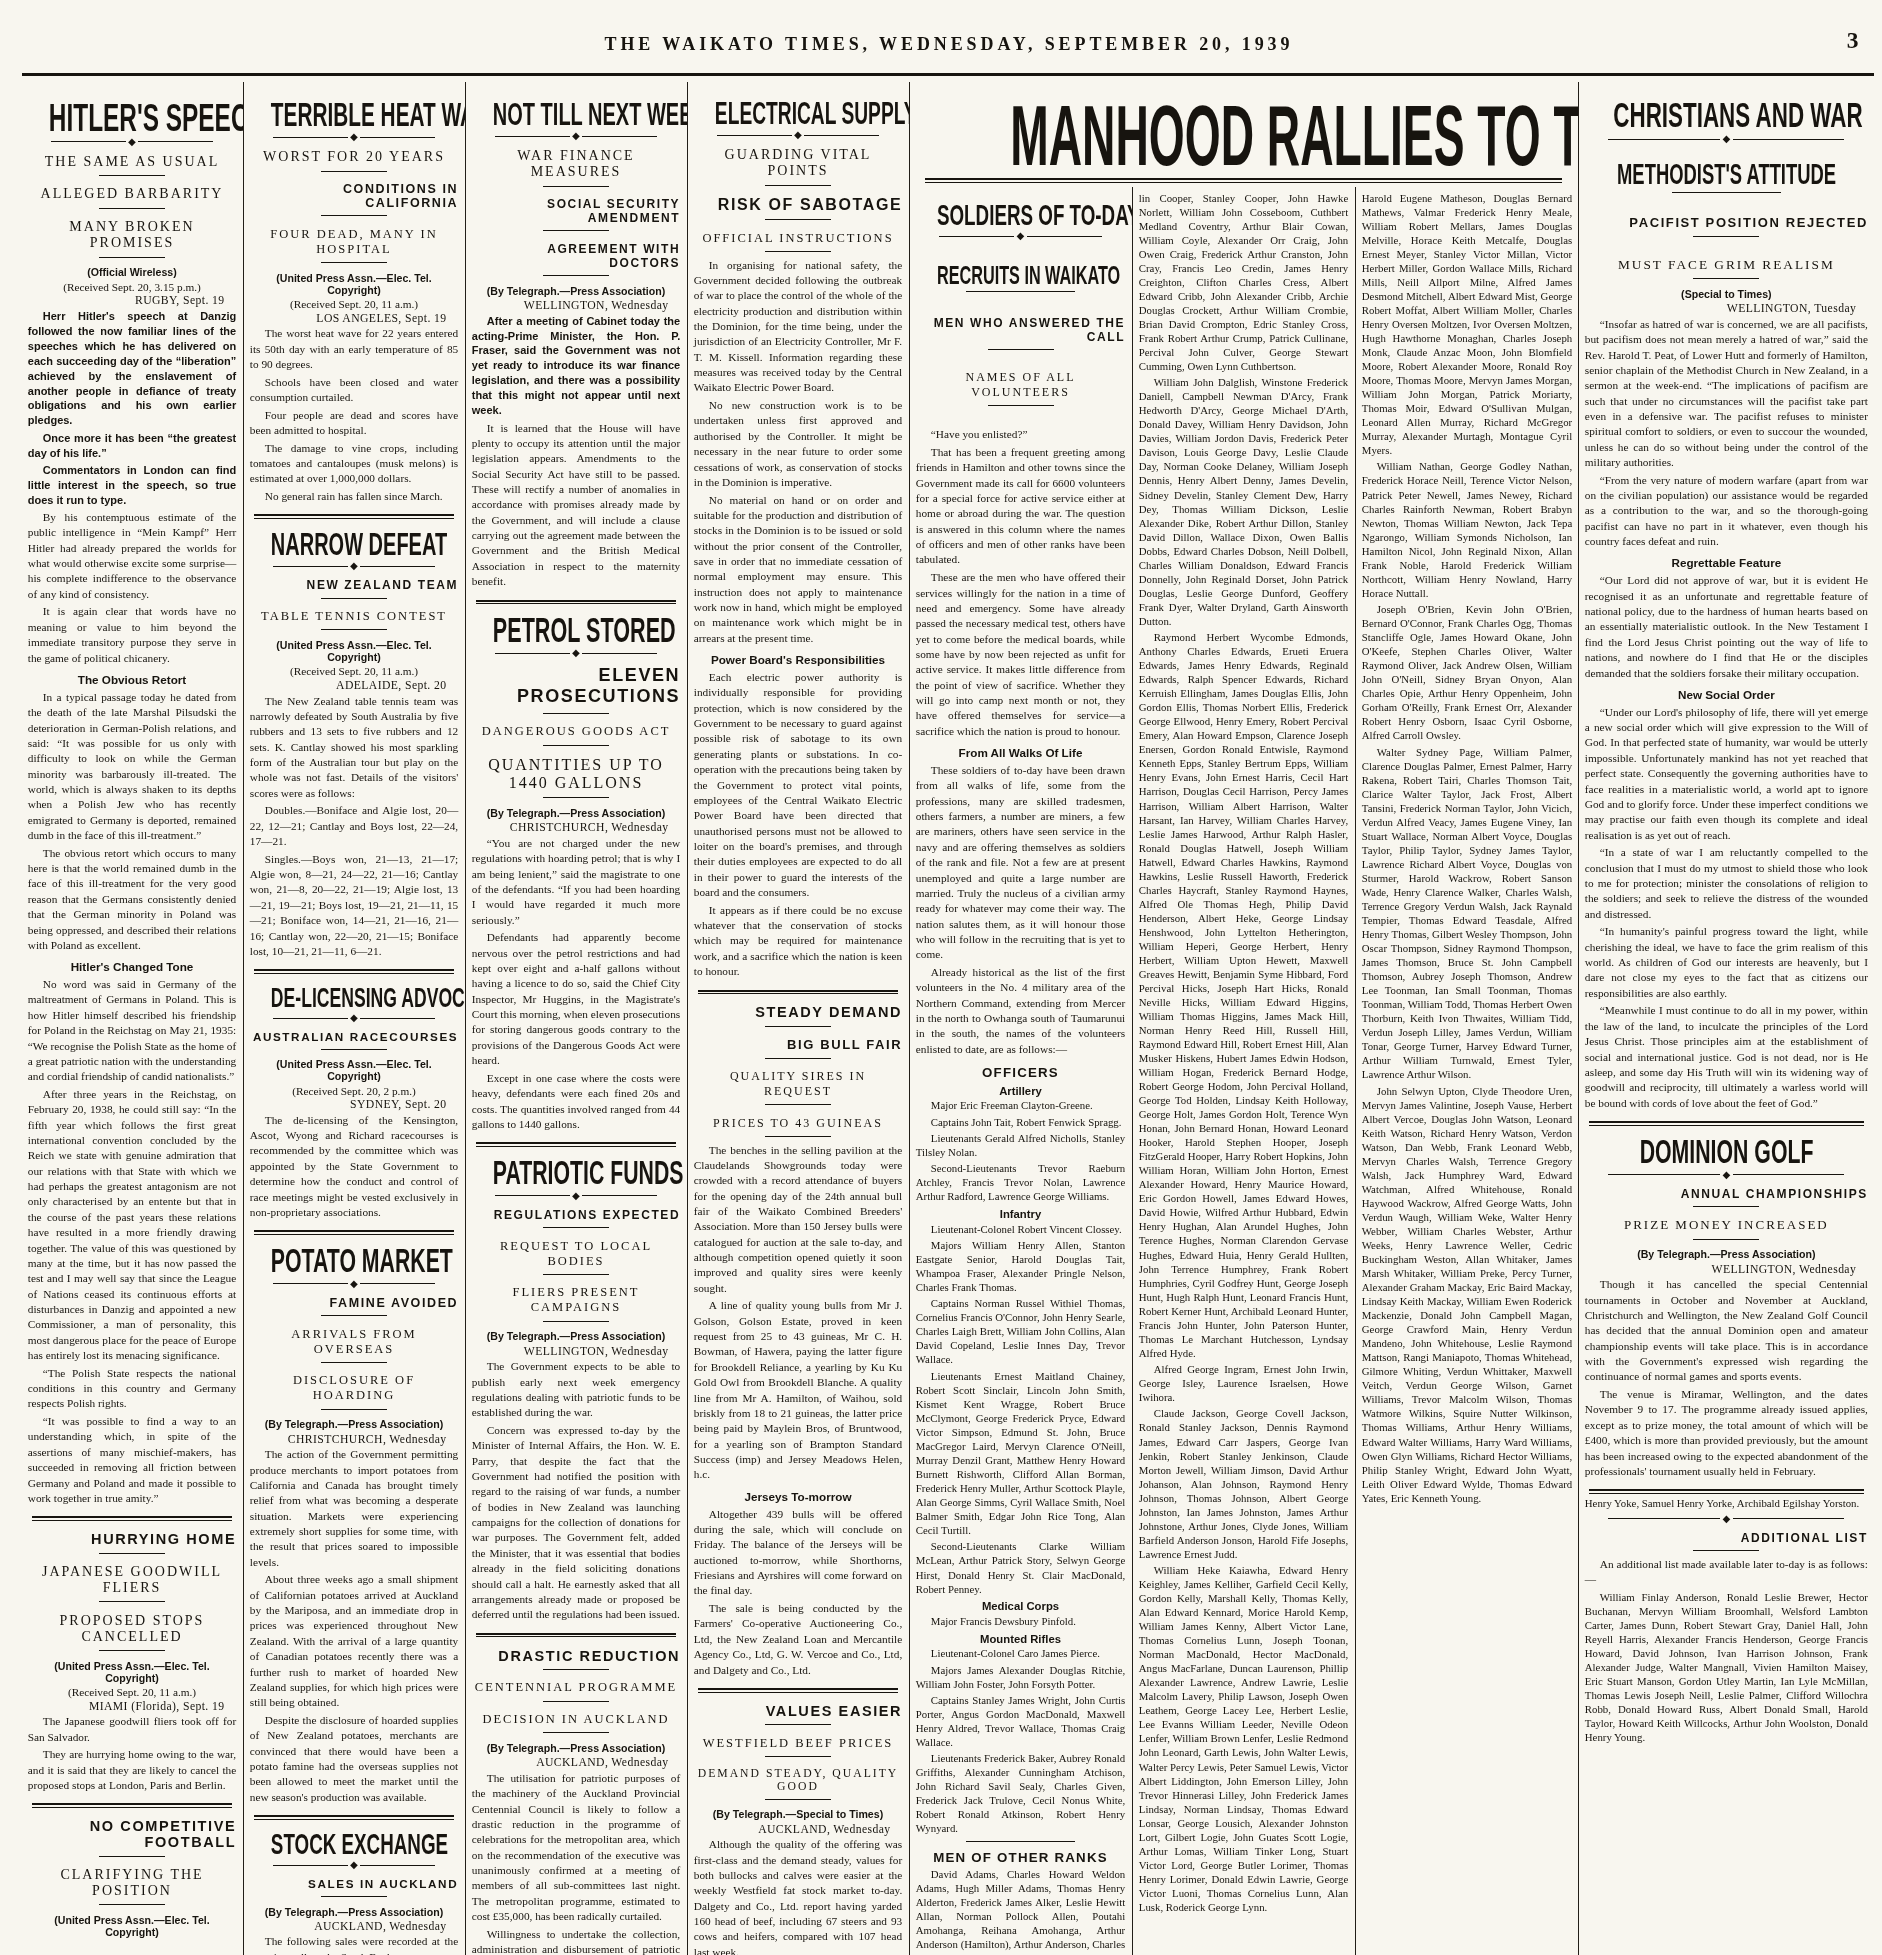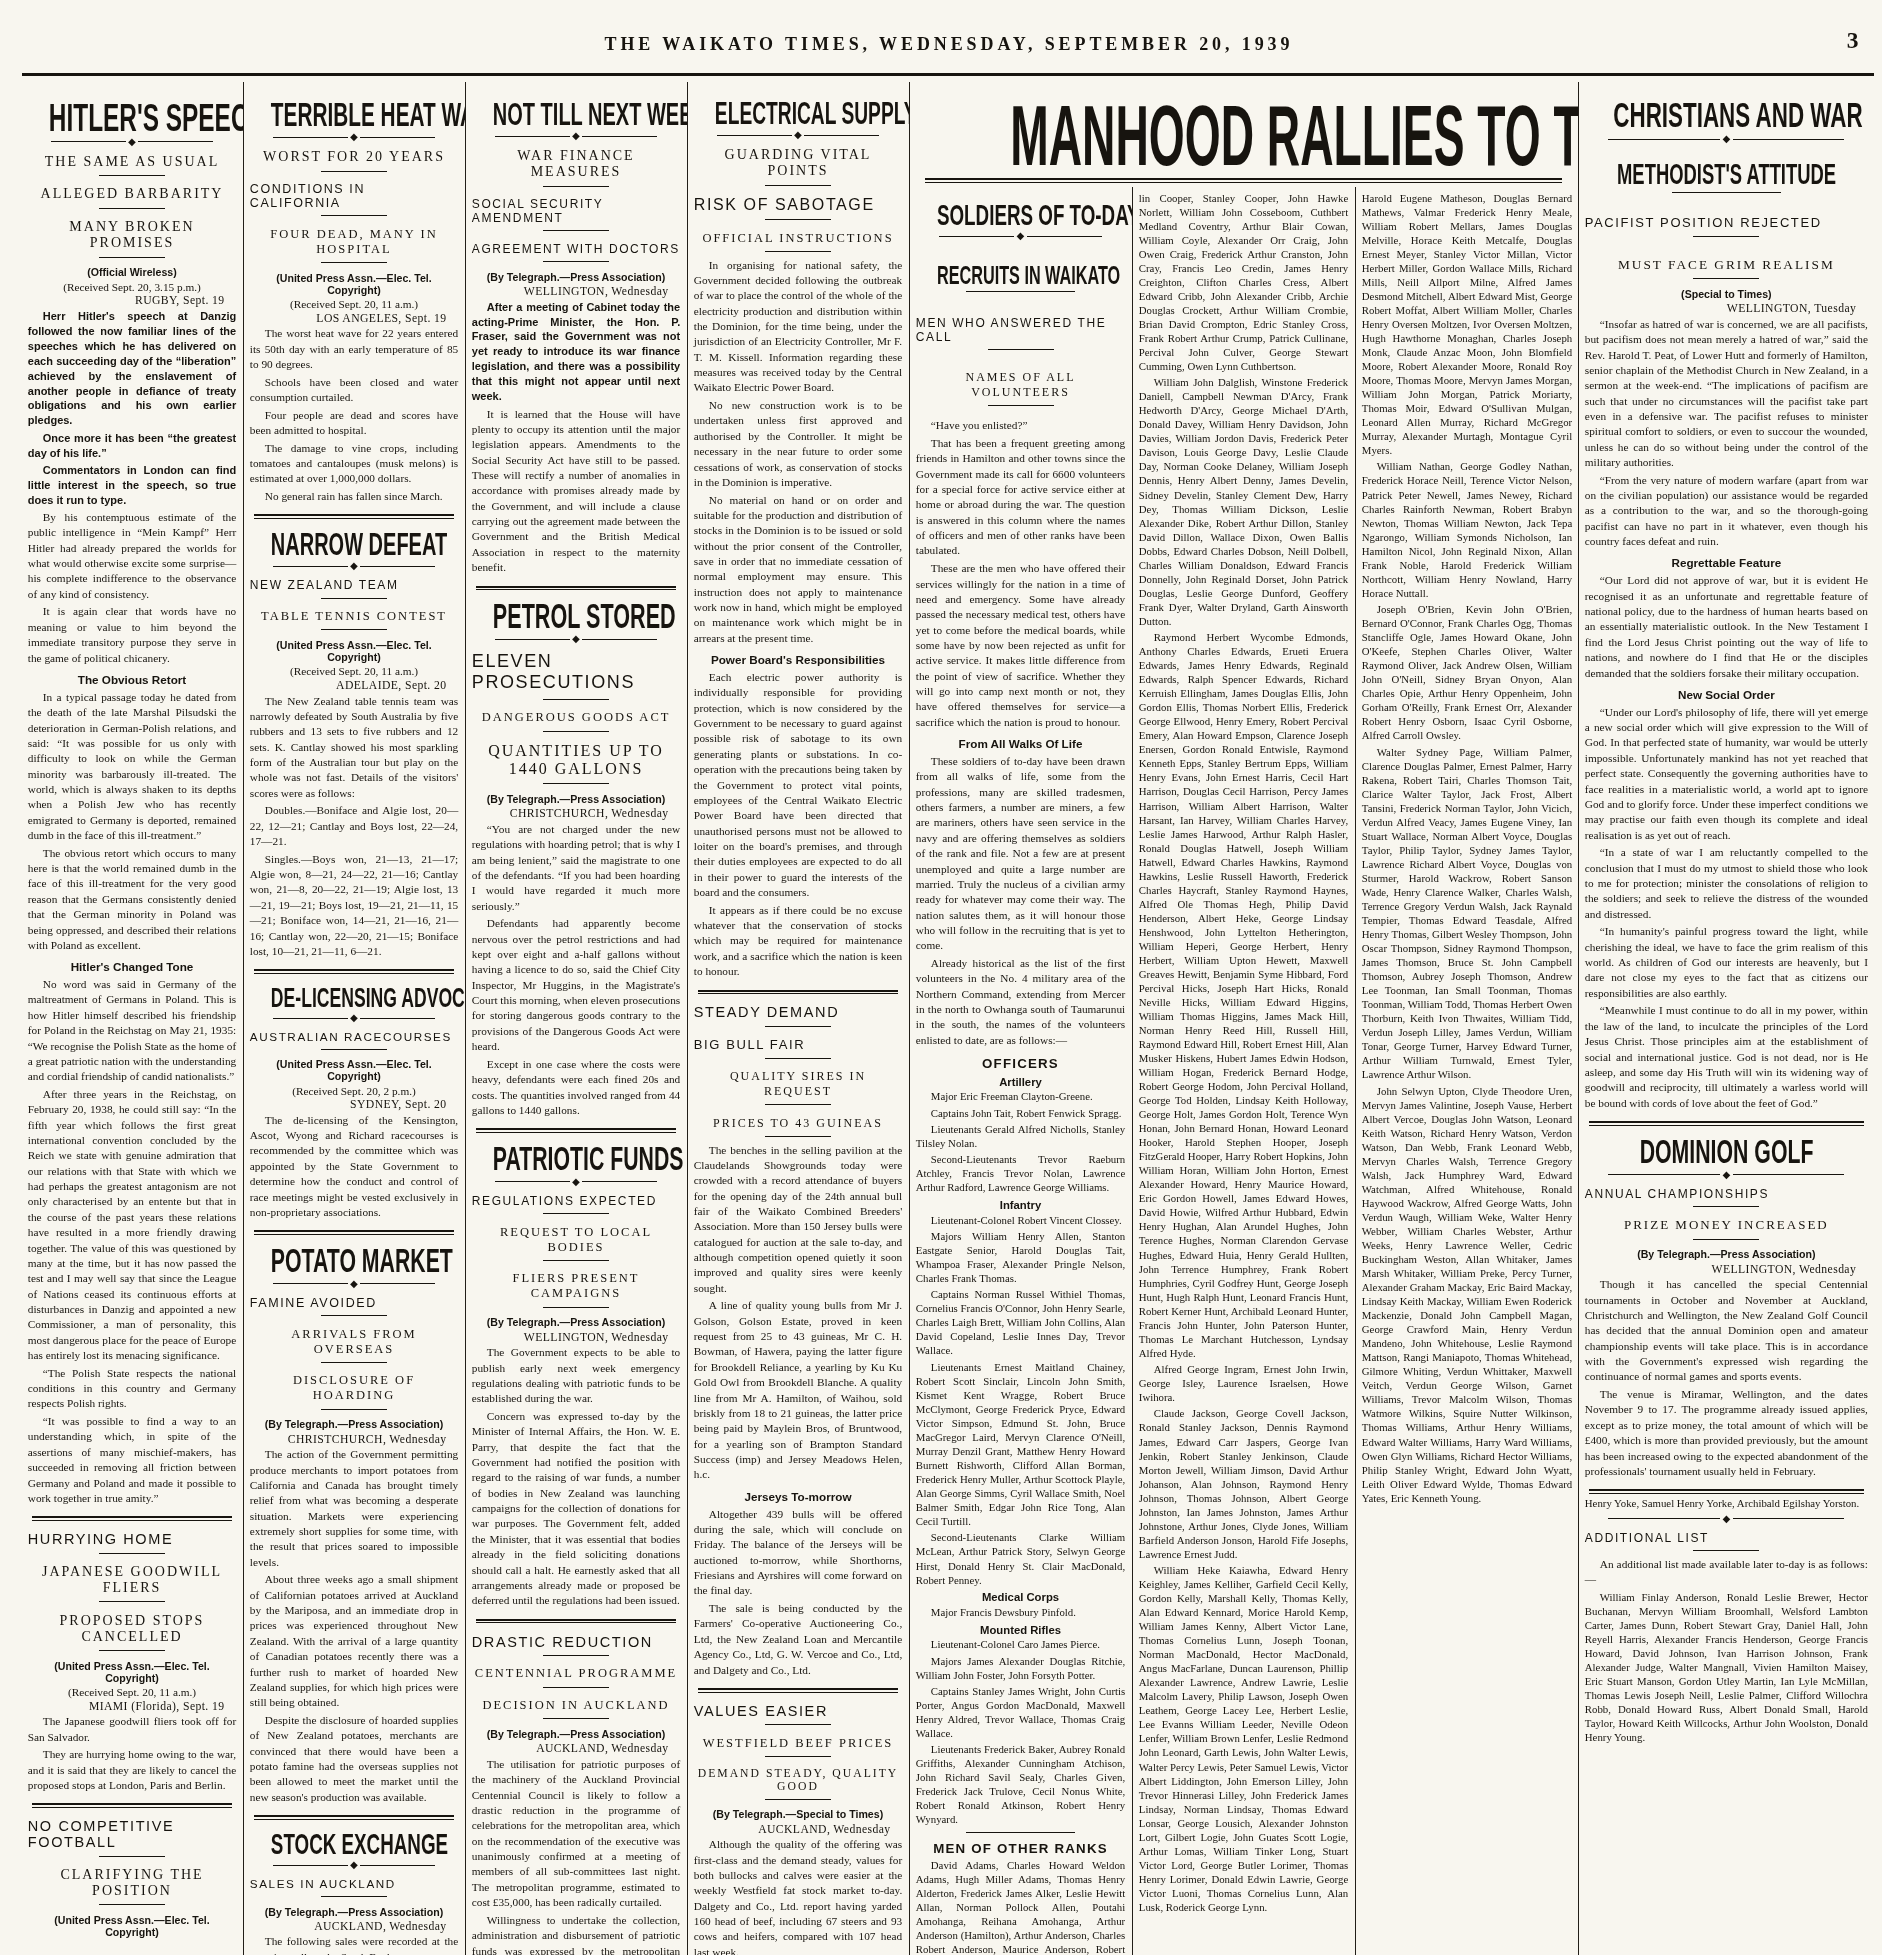--- a/index.html
+++ b/index.html
@@ -47,22 +47,22 @@
     font-size:30.5px;line-height:1.02;white-space:nowrap;
     transform:scale(0.80,1.28);transform-origin:50% 50%;
   }
   .banner{
     text-align:center;margin:19.6px 0 10.2px 0;
     font-family:"Liberation Sans",sans-serif;font-weight:700;
     font-size:66px;white-space:nowrap;line-height:1;
     transform:scale(0.70,1.30);transform-origin:50% 50%;
   }
   .hl2{
-    text-align:left;margin:10.2px 0 3.9px 0;
-    font-family:"Liberation Sans",sans-serif;font-weight:400;
+    text-align:right;margin:10.2px 0 3.9px 0;
+    font-family:"Liberation Sans",sans-serif;font-weight:700;
     font-size:14.5px;letter-spacing:1.6px;
   }
   .hl3{
     text-align:center;margin:10.2px 0 3.9px 0;
     font-family:"Liberation Serif",serif;font-weight:400;
     font-size:14px;letter-spacing:2px;
   }
   .credit{
     text-align:center;font-family:"Liberation Sans",sans-serif;
     font-weight:700;font-size:10.6px;margin:8.6px 0 2.3px 0;
@@ -354,21 +354,21 @@
           <div class="hl1" style="font-size:23.5px">SOLDIERS OF TO-DAY</div>
           <div class="dia">
               <span>◆</span>
             </div>
           <div class="hl1" style="font-size:20.3px;margin-top:27px">RECRUITS IN WAIKATO</div>
           <div class="rule-m"></div>
           <div class="hl2" style="font-size:12px;margin-top:23.5px">MEN WHO ANSWERED THE CALL</div>
           <div class="rule-s"></div>
           <div class="hl3" style="font-size:12px;margin-top:19.6px">NAMES OF ALL VOLUNTEERS</div>
           <div class="rule-s"></div>
-          <p class="para" style="margin-top:12px">“Have you enlisted?”</p>
+          <p class="para" style="margin-top:21px">“Have you enlisted?”</p>
           <p class="para">That has been a frequent greeting among friends in Hamilton and other towns since the Government made its call for 6600 volunteers for a special force for active service either at home or abroad during the war. The question is answered in this column where the names of officers and men of other ranks have been tabulated.</p>
           <p class="para">These are the men who have offered their services willingly for the nation in a time of need and emergency. Some have already passed the necessary medical test, others have yet to come before the medical boards, while some have by now been rejected as unfit for active service. It makes little difference from the point of view of sacrifice. Whether they will go into camp next month or not, they have offered themselves for service—a sacrifice which the nation is proud to honour.</p>
           <div class="subhead">From All Walks Of Life</div>
           <p class="para">These soldiers of to-day have been drawn from all walks of life, some from the professions, many are skilled tradesmen, others farmers, a number are miners, a few are mariners, others have seen service in the navy and are offering themselves as soldiers of the rank and file. Not a few are at present unemployed and quite a large number are married. Truly the nucleus of a civilian army ready for whatever may come their way. The nation salutes them, as it will honour those who will follow in the recruiting that is yet to come.</p>
           <p class="para">Already historical as the list of the first volunteers in the No. 4 military area of the Northern Command, extending from Mercer in the north to Owhanga south of Taumarunui in the south, the names of the volunteers enlisted to date, are as follows:—</p>
           <div class="officer-head">OFFICERS</div>
           <div class="officer-sub">Artillery</div>
           <p class="para names">Major Eric Freeman Clayton-Greene.</p>
           <p class="para names">Captains John Tait, Robert Fenwick Spragg.</p>
           <p class="para names">Lieutenants Gerald Alfred Nicholls, Stanley Tilsley Nolan.</p>

